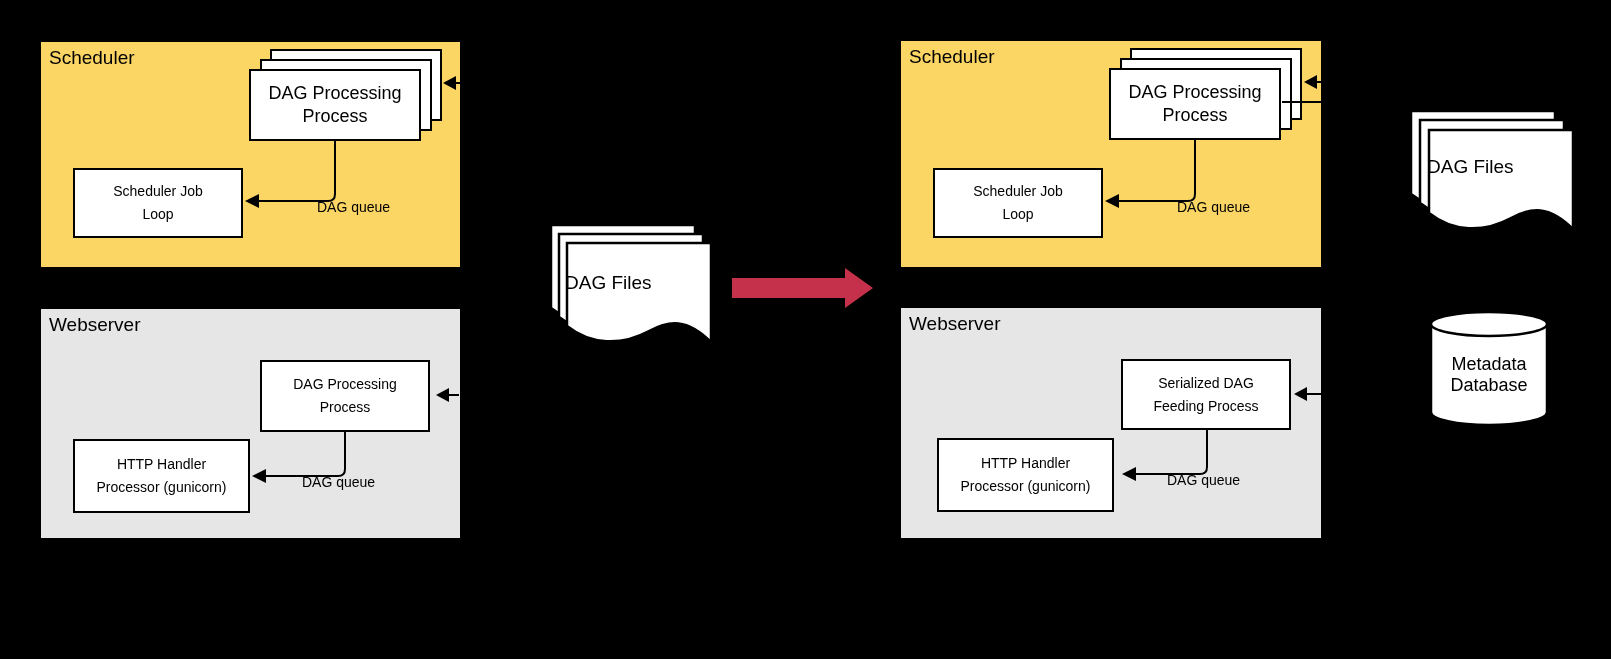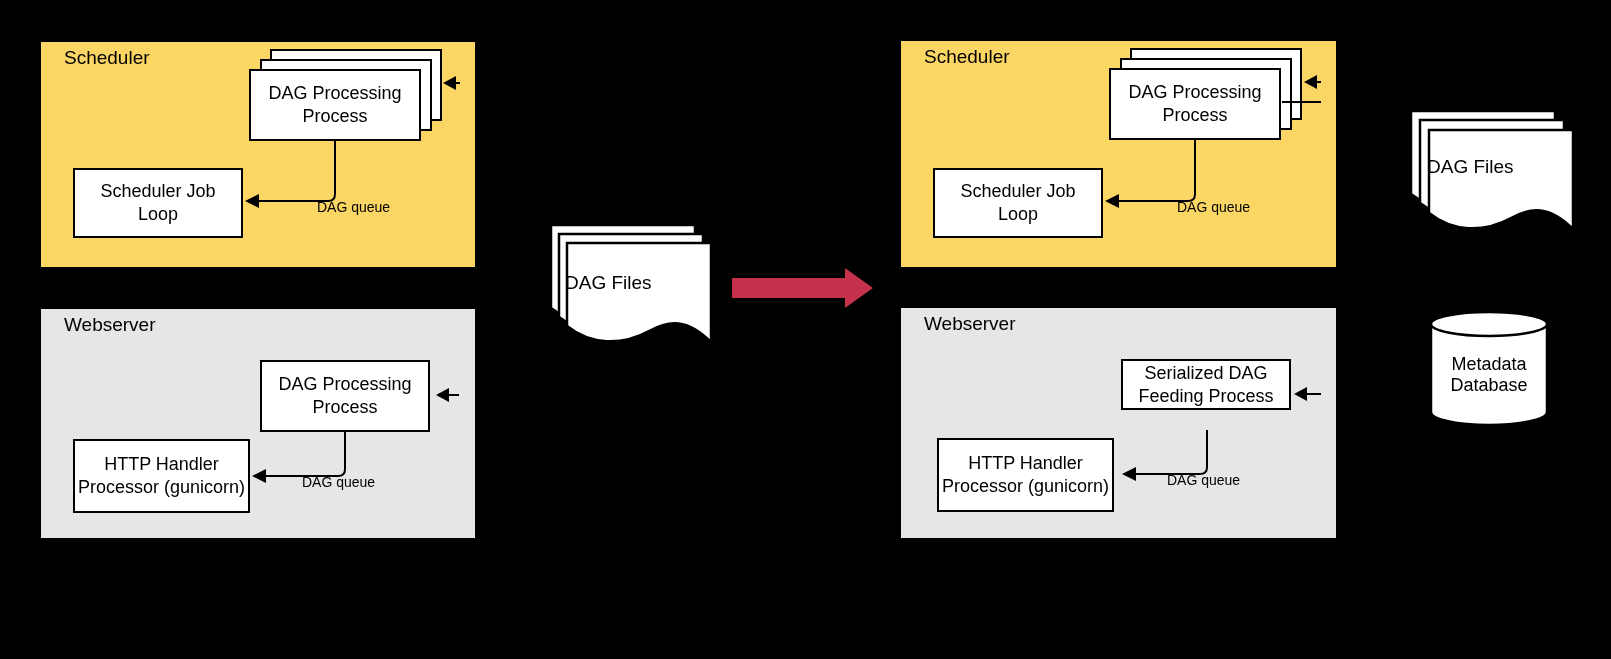--- a/index.html
+++ b/index.html
@@ -1,23 +1,23 @@
 <!DOCTYPE html>
 <html><head>
 <meta charset="utf-8">
 <style>
   html,body{margin:0;padding:0;background:#000;}
   .canvas{position:relative;width:1611px;height:659px;background:#000;
           font-family:"Liberation Sans",sans-serif;overflow:hidden;color:#000;}
-  .panel{position:absolute;z-index:1;padding-left:15px;}
+  .panel{position:absolute;z-index:1;}
   .panel-title{font-size:19px;line-height:22px;padding:5px 0 0 8px;color:#000;}
   .sheet{position:absolute;background:#fff;border:2px solid #000;box-sizing:border-box;z-index:2;}
   .box{position:absolute;background:#fff;border:2px solid #000;box-sizing:border-box;
        display:flex;align-items:center;justify-content:center;text-align:center;
-       font-size:18px;line-height:23px;white-space:pre-line;z-index:3;}
+       font-size:14px;line-height:23px;white-space:pre-line;z-index:3;}
   .sheet.box-text{display:flex;align-items:center;justify-content:center;text-align:center;
        font-size:18px;line-height:23px;white-space:pre-line;}
   .lbl{position:absolute;font-size:14px;line-height:22px;white-space:pre-line;z-index:7;}
   .docwrap{position:absolute;z-index:2;}
   .docwrap svg{position:absolute;}
   .doc-label{position:absolute;width:100%;text-align:left;font-size:19px;z-index:4;}
   .cylwrap{position:absolute;z-index:2;}
   .cyl-label{position:absolute;width:100%;text-align:center;font-size:18px;line-height:21px;
              white-space:pre-line;z-index:4;}
   svg.overlay{position:absolute;left:0;top:0;z-index:6;pointer-events:none;}
@@ -77,21 +77,21 @@
 
   <div class="box" style="left:933px;top:168px;width:170px;height:70px;">Scheduler Job
 Loop</div>
 
   <div class="lbl" style="left:1177px;top:196px;">DAG queue</div>
 
   <div class="panel" style="left: 901px; top: 308px; width: 420px; height: 230px; background-color: rgb(230, 230, 230);">
     <div class="panel-title">Webserver</div>
   </div>
 
-  <div class="box" style="left:1121px;top:359px;width:170px;height:51px;">Serialized DAG
+  <div class="box" style="left:1121px;top:359px;width:170px;height:71px;">Serialized DAG
 Feeding Process</div>
 
   <div class="box" style="left:937px;top:438px;width:177px;height:74px;">HTTP Handler
 Processor (gunicorn)</div>
 
   <div class="lbl" style="left:1167px;top:469px;">DAG queue</div>
 
   <div class="docwrap" style="left:1409px;top:109px;width:165px;height:125px;">
     <svg style="left:0px;top:0px;" width="148" height="110" viewBox="0 0 148 110">
       <path d="M2,2 H146 V101 C122,77 104,79 84,90 C56,105 26,104 2,85 Z" fill="#ffffff" stroke="#000000" stroke-width="2.5"></path>

